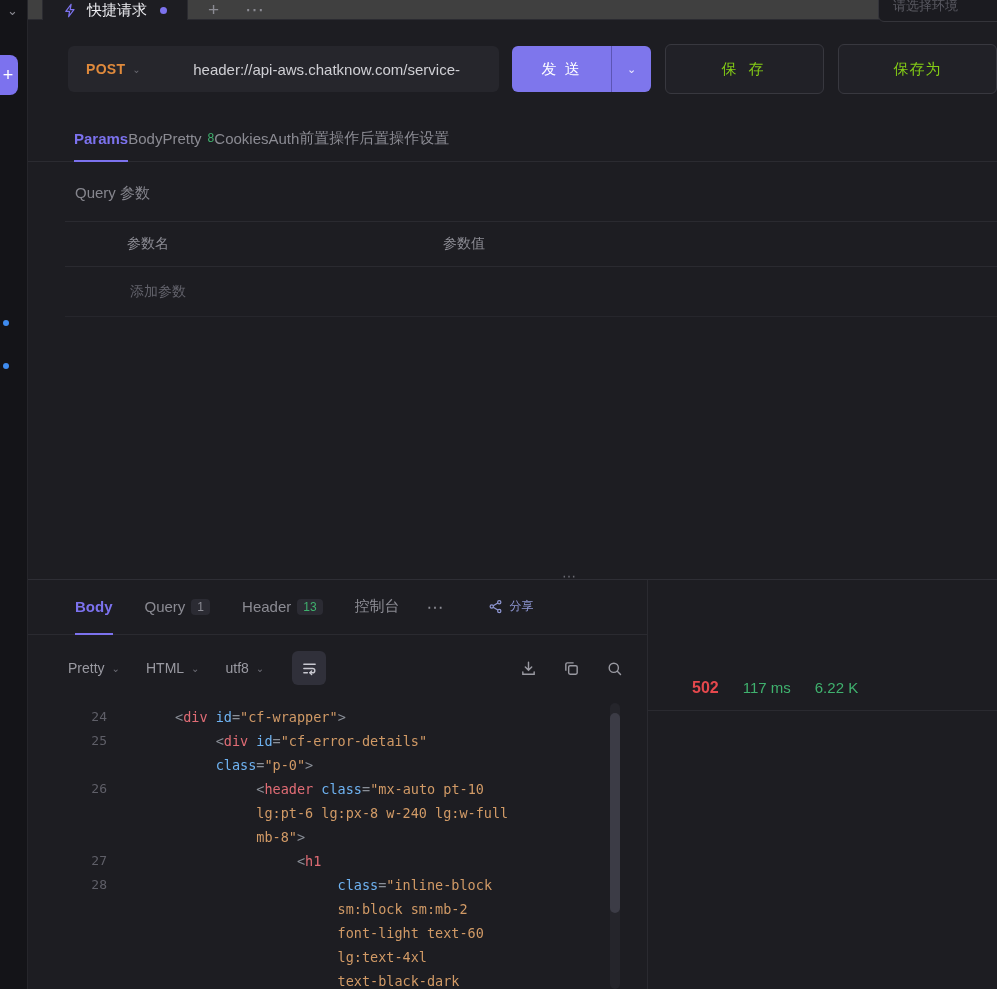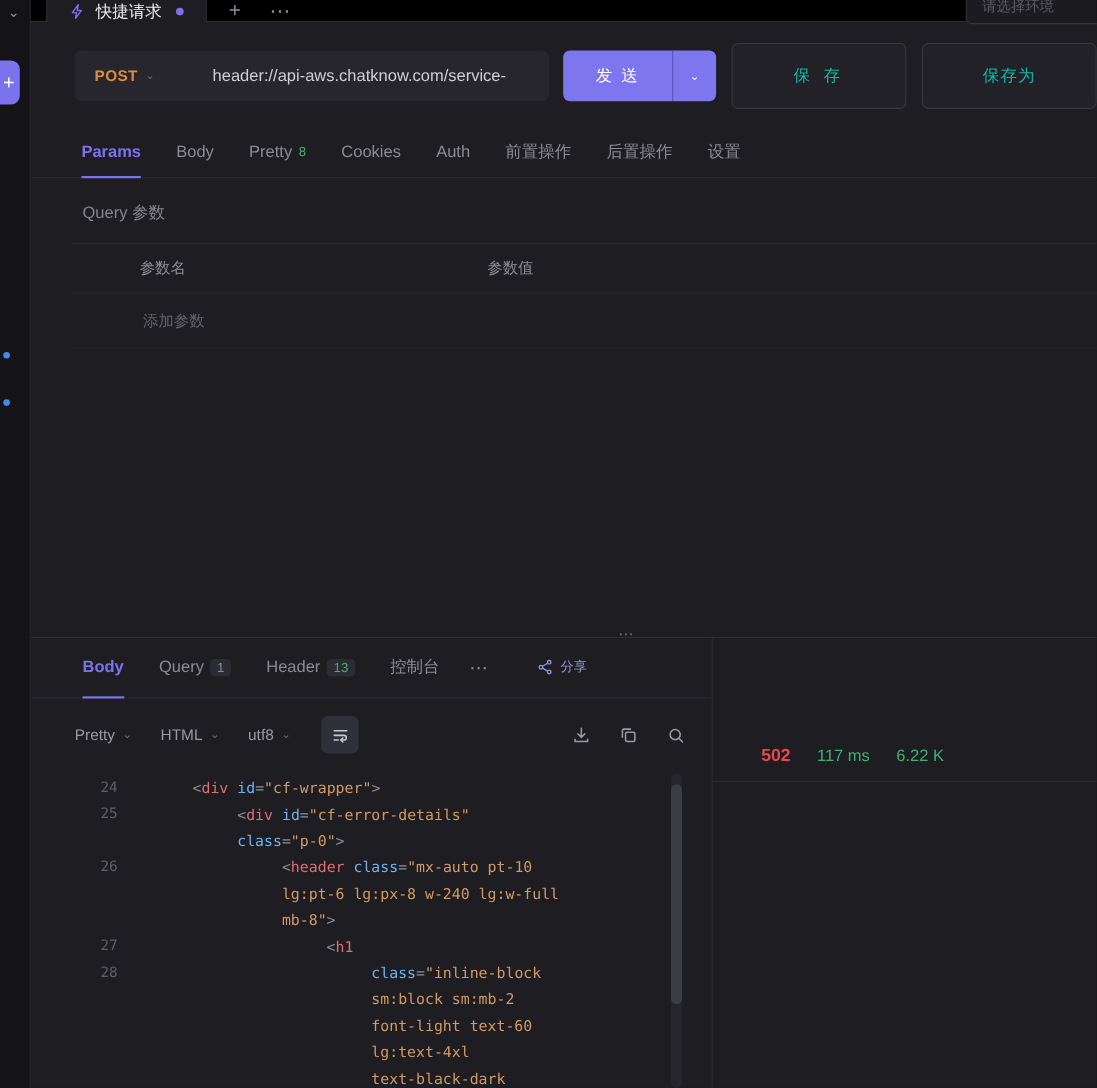--- a/index.html
+++ b/index.html
@@ -25,21 +25,21 @@
   }
   .rail-dot { position:absolute; left:3px; width:6px; height:6px; border-radius:50%;
     background:#3f8cf0; }
   .rail-dot.d1 { top:320px; } .rail-dot.d2 { top:363px; }
 
   
   .main { position:absolute; left:28px; top:0; right:0; bottom:0; }
 
   
   .tabbar {
-    height:20px; background:#000000; border-bottom:1px solid #2b2b31;
+    height:20px; background:#404040; border-bottom:1px solid #2b2b31;
     display:flex; align-items:stretch; position:relative;
   }
   .doc-tab {
     margin-left:14px; padding:0 20px; display:flex; align-items:center; gap:9px;
     background:#1d1d22; border-left:1px solid #2b2b31; border-right:1px solid #2b2b31;
     margin-bottom:-1px; z-index:1;
   }
   .doc-tab .bolt { width:15px; height:15px; color:var(--accent,#7c72ee); display:block; }
   .doc-tab .title { font-size:15px; color:#ececf0; font-weight:500; }
   .unsaved-dot { width:7px; height:7px; border-radius:50%; background:var(--accent,#7c72ee); margin-left:4px; }
@@ -65,31 +65,31 @@
   .method .chev { color:#6a6a72; font-size:10px; font-weight:400; }
   .url-text { color:#cfcfd4; font-size:15px; white-space:nowrap; overflow:hidden; flex:1; }
   .send-btn {
     margin-left:13px; width:160px; height:46px; background:#7e76ec; border-radius:6px;
     display:flex; color:#fff; font-size:15px; overflow:hidden;
   }
   .send-main { flex:1; display:flex; align-items:center; justify-content:center; letter-spacing:2px; }
   .send-caret { width:40px; display:flex; align-items:center; justify-content:center;
     border-left:1px solid rgba(30,25,80,.35); font-size:11px; color:#efedff; }
   .ghost-btn {
-    margin-left:14px; width:159px; height:60px; flex:none;
+    margin-left:14px; width:159px; height:50px; flex:none;
     background:#212127; border:1px solid #38383f; border-radius:6px;
-    color:#14b8a6; font-size:15px; letter-spacing:4px;
+    color:#84cc16; font-size:15px; letter-spacing:4px;
     display:flex; align-items:center; justify-content:center;
   }
   .ghost-btn.saveas { letter-spacing:1px; }
 
   
   .req-tabs {
     margin-top:24px; height:46px; display:flex; align-items:stretch;
-    padding-left:46px; gap:32px; border-bottom:1px solid #2b2b31;
+    padding-left:46px; border-bottom:1px solid #2b2b31;
     font-size:15px; color:#8b8b93;
   }
   .rtab { display:flex; align-items:center; gap:6px; margin-bottom:-1px; border-bottom:2px solid transparent; }
   .rtab.active { color:var(--accent,#7c72ee); font-weight:600; border-bottom-color:var(--accent,#7c72ee); }
   .badge-green { color:var(--success_green,#3fb16e); font-size:12px; }
   .badge-pill { background:#2b2b33; border-radius:4px; font-size:12px; padding:1px 6px; color:#8b8b93; }
   .badge-pill.green { color:var(--success_green,#3fb16e); }
 
   
   .query-title { margin:22px 0 0 47px; color:#85858d; font-size:15px; }

